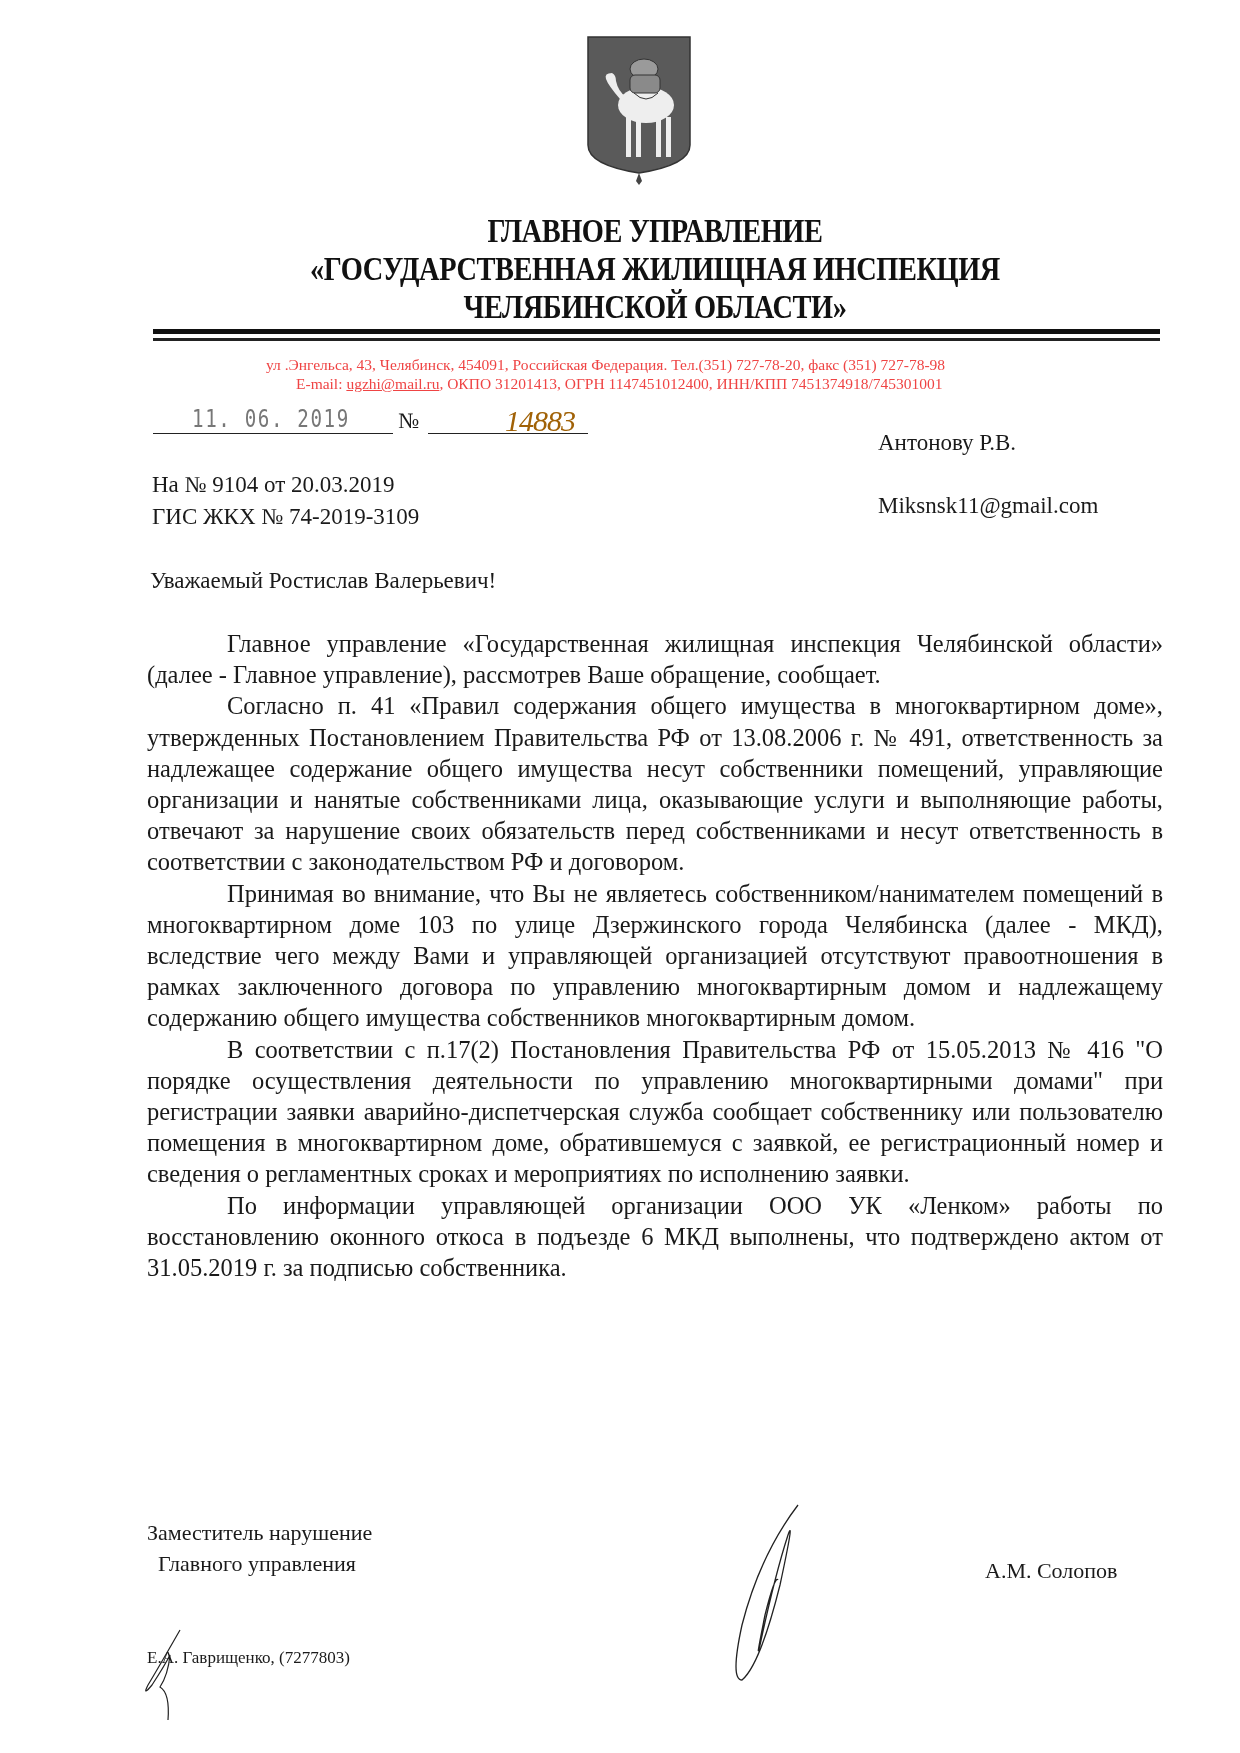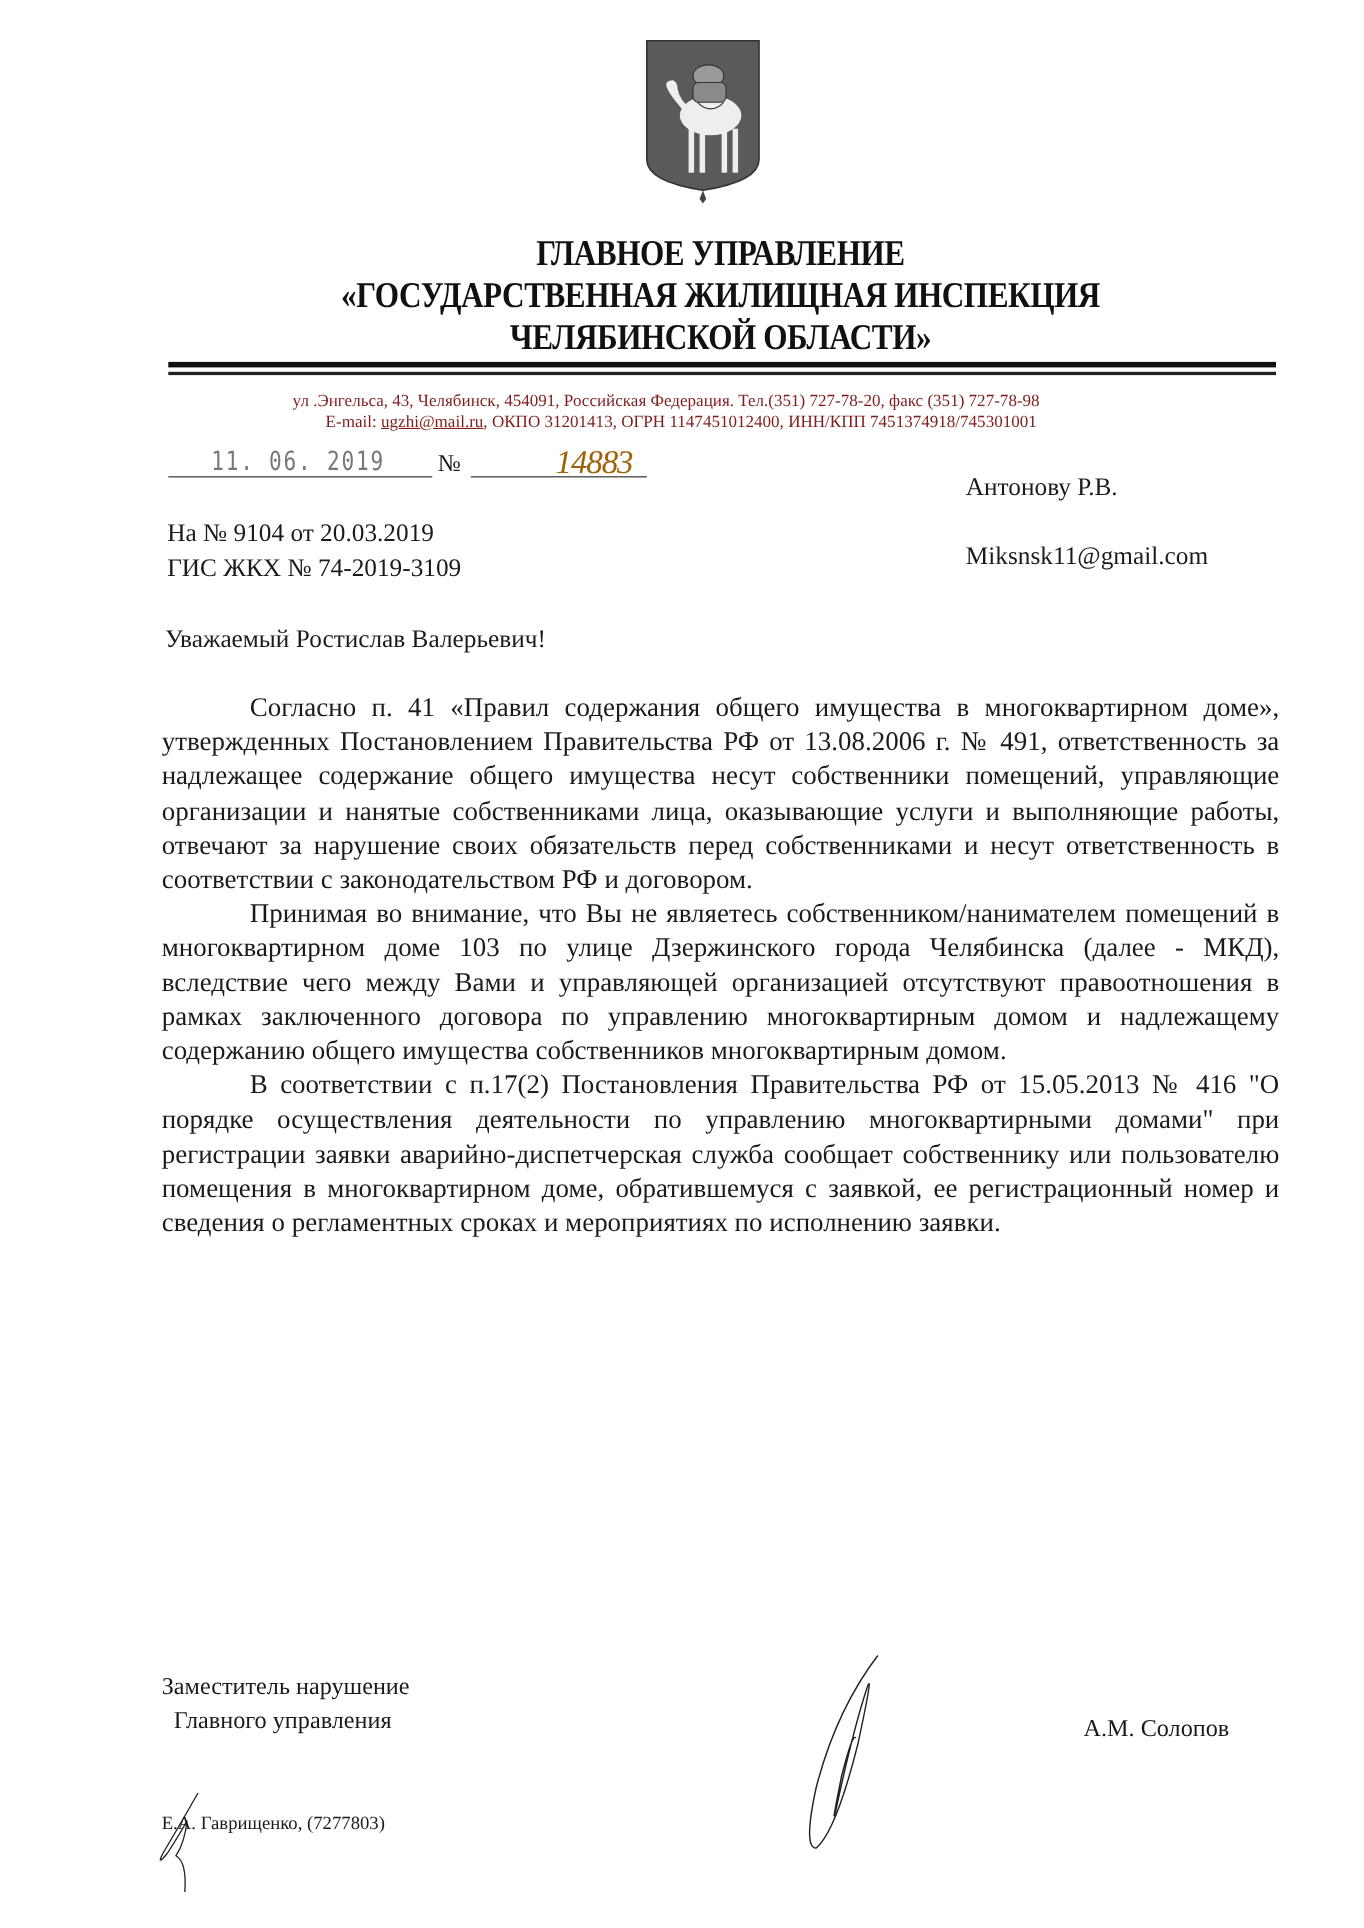--- a/index.html
+++ b/index.html
@@ -16,21 +16,21 @@
            transform: scaleX(0.86); transform-origin: center; color: #111; }
   #title1 { top: 212px; }
   #title2 { top: 250px; }
   #title3 { top: 288px; }
 
   
   #rule-thick { left: 153px; top: 329px; width: 1007px; height: 5px; background: #111; }
   #rule-thin  { left: 153px; top: 338px; width: 1007px; height: 3px; background: #222; }
 
   
-  .addr { font-size: 15.5px; line-height: 19px; white-space: nowrap; color: #7f1d1d; }
+  .addr { font-size: 15.5px; line-height: 19px; white-space: nowrap; color: #ef4444; }
   #addr1 { left: 266px; top: 355px; }
   #addr2 { left: 296px; top: 374px; }
   #addr2 .email { text-decoration: underline; }
 
   
   #date-line { left: 153px; top: 433px; width: 240px; height: 1px; background: #222; }
   #date-val { left: 192px; top: 405px; font-family: "DejaVu Sans Mono", monospace;
               font-size: 24px; color: #777; letter-spacing: 2px; transform: scaleX(0.8);
               transform-origin: left; }
   #num-label { left: 398px; top: 408px; font-size: 22px; }
@@ -102,23 +102,25 @@
 
 <div id="ref1" class="abs ref">На № 9104 от 20.03.2019</div>
 <div id="ref2" class="abs ref">ГИС ЖКХ № 74-2019-3109</div>
 
 <div id="to-name" class="abs to">Антонову Р.В.</div>
 <div id="to-email" class="abs to">Miksnsk11@gmail.com</div>
 
 <div id="greeting" class="abs">Уважаемый Ростислав Валерьевич!</div>
 
 <div id="body" class="abs">
+  <p>Главное управление «Государственная жилищная инспекция Челябинской области» (далее - Главное управление), рассмотрев Ваше обращение, сообщает.</p>
   <p>Согласно п. 41 «Правил содержания общего имущества в многоквартирном доме», утвержденных Постановлением Правительства РФ от 13.08.2006 г. № 491, ответственность за надлежащее содержание общего имущества несут собственники помещений, управляющие организации и нанятые собственниками лица, оказывающие услуги и выполняющие работы, отвечают за нарушение своих обязательств перед собственниками и несут ответственность в соответствии с законодательством РФ и договором.</p>
   <p>Принимая во внимание, что Вы не являетесь собственником/нанимателем помещений в многоквартирном доме 103 по улице Дзержинского города Челябинска (далее - МКД), вследствие чего между Вами и управляющей организацией отсутствуют правоотношения в рамках заключенного договора по управлению многоквартирным домом и надлежащему содержанию общего имущества собственников многоквартирным домом.</p>
   <p>В соответствии с   п.17(2) Постановления Правительства РФ от 15.05.2013 № 416 "О порядке осуществления деятельности по управлению многоквартирными домами" при регистрации заявки аварийно-диспетчерская служба сообщает собственнику или пользователю помещения в многоквартирном доме, обратившемуся с заявкой, ее регистрационный номер и сведения о регламентных сроках и мероприятиях по исполнению заявки.</p>
+  <p>По информации управляющей организации ООО УК «Ленком» работы по восстановлению оконного откоса в подъезде 6 МКД выполнены, что подтверждено актом от 31.05.2019 г. за подписью собственника.</p>
 </div>
 
 <div id="sig-title1" class="abs sig">Заместитель нарушение</div>
 <div id="sig-title2" class="abs sig">Главного управления</div>
 <svg id="signature" class="abs" viewBox="0 0 90 200">
   <path d="M78 10 Q40 60 22 130 Q10 185 22 185 Q40 170 60 90 Q75 20 68 40 Q55 80 40 150 Q35 170 45 120 Q55 80 58 85" fill="none" stroke="#222" stroke-width="1.3"></path>
 </svg>
 <div id="sig-name" class="abs sig">А.М. Солопов</div>
 
 <svg id="exec-sign" class="abs" viewBox="0 0 60 100">

